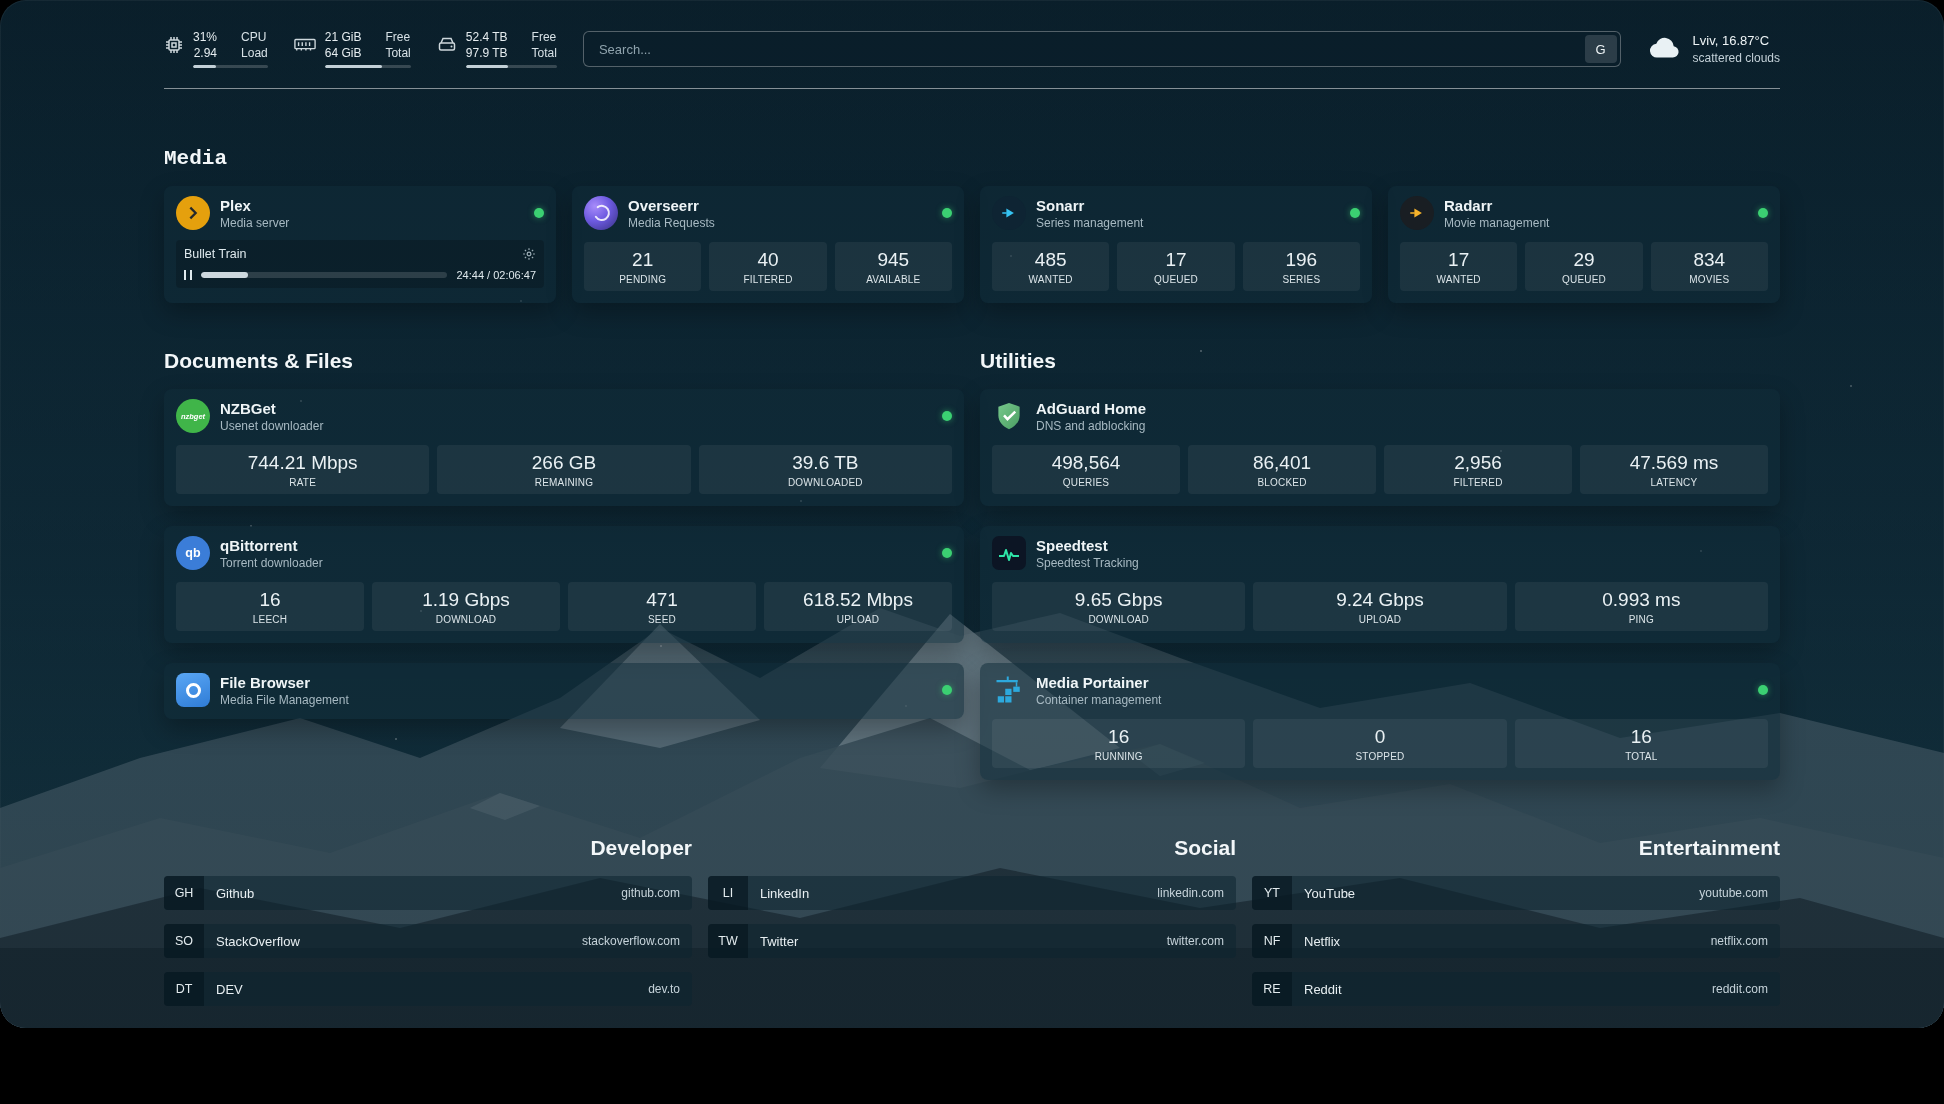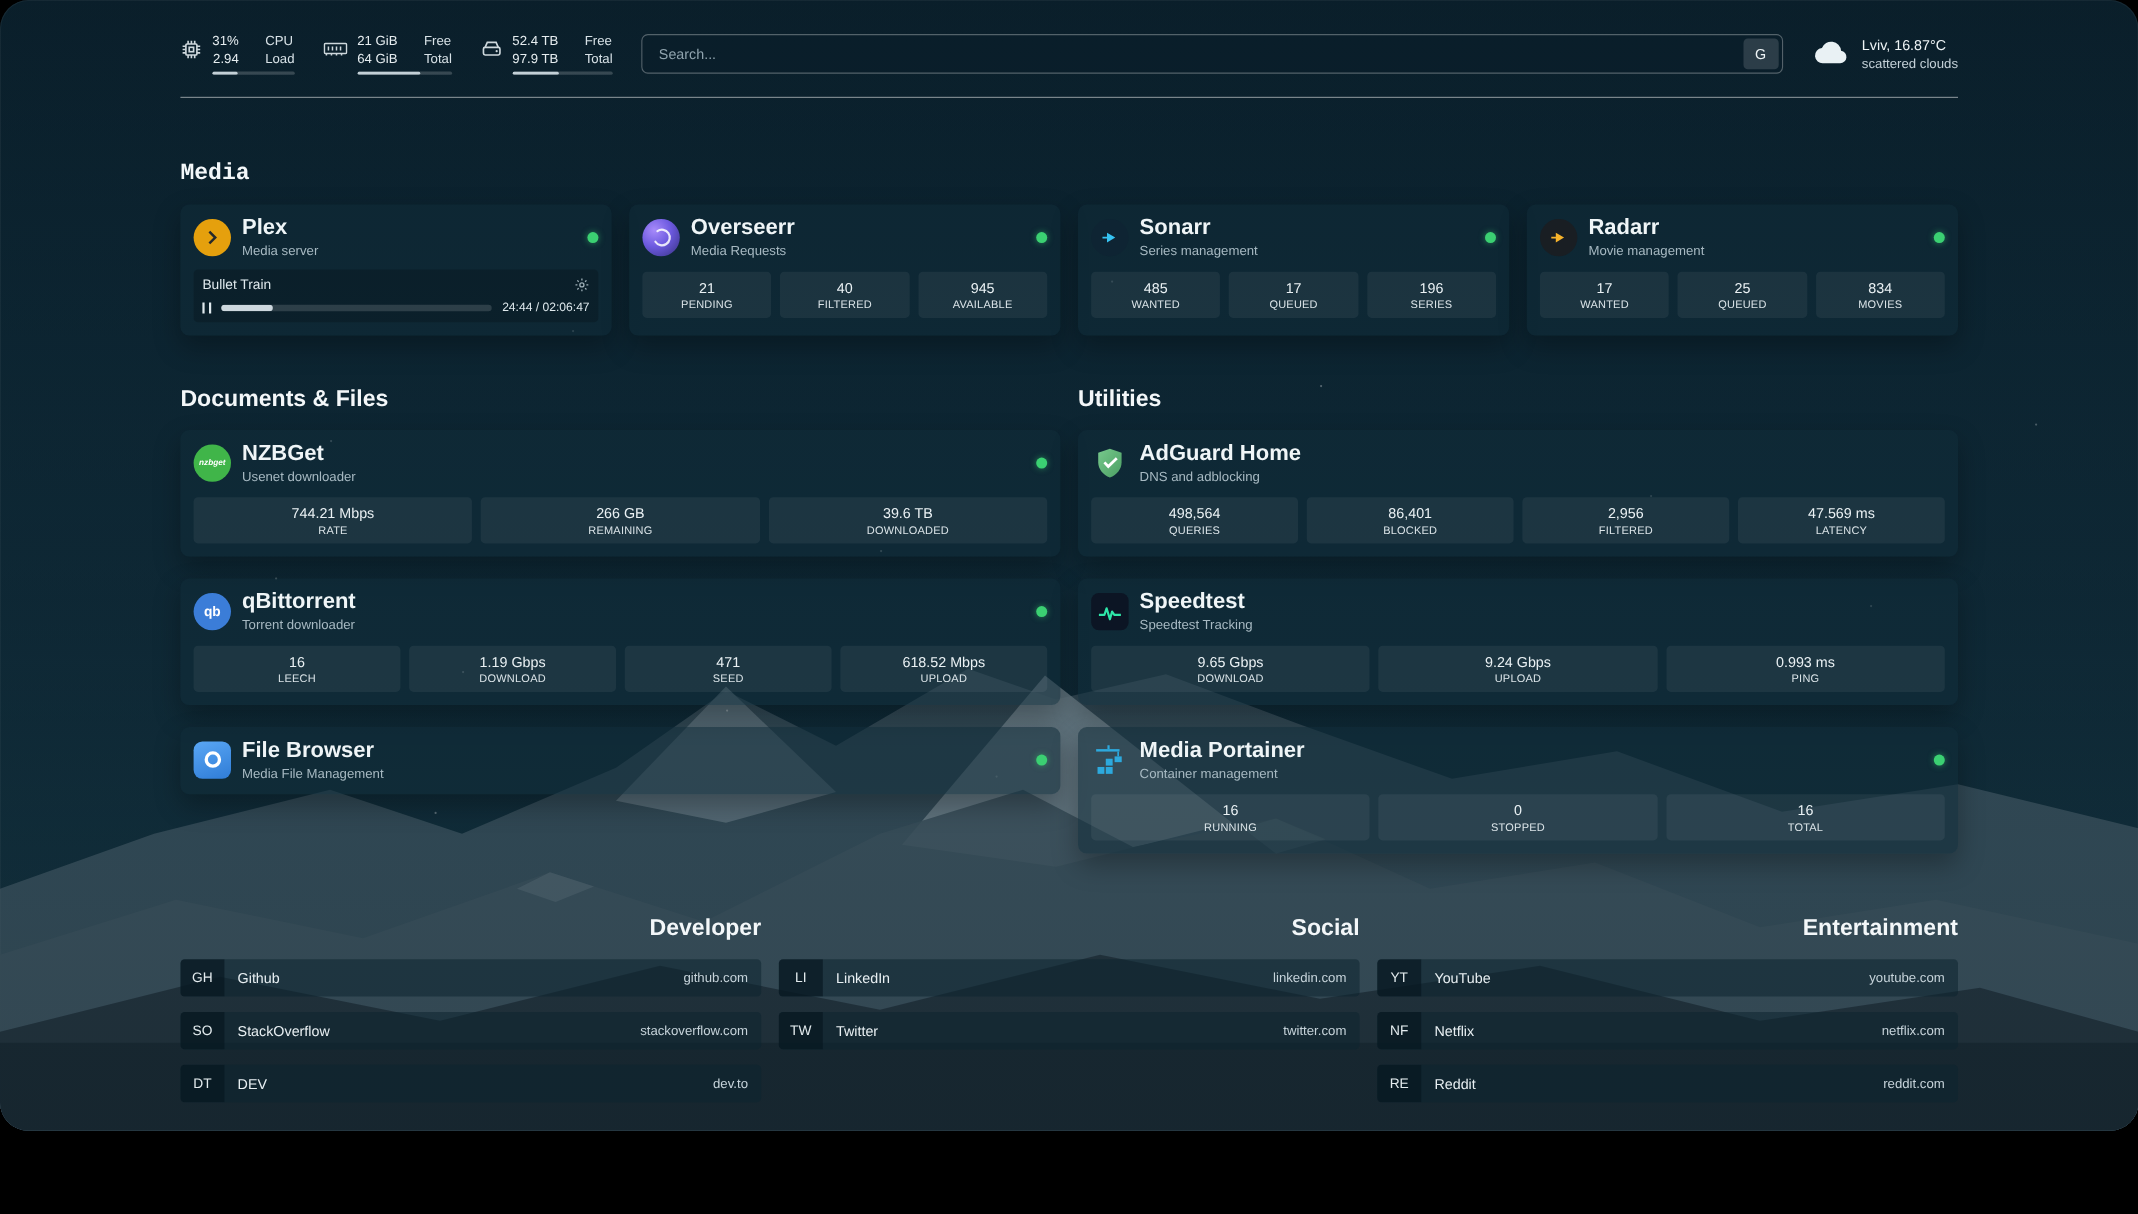--- a/index.html
+++ b/index.html
@@ -65,27 +65,27 @@
   .sec-title { font-size: 21px; font-weight: 700; color: #f3f7f9; }
   .media-title { margin-top: 58px; font-family: Liberation Mono, monospace; }
   .cards-4 { display: grid; grid-template-columns: repeat(4, 1fr); gap: 16px; margin-top: 16px; }
   .card { background: rgba(17,44,57,0.55); border-radius: 8px; padding: 10px 12px 12px;
     box-shadow: 0 10px 24px rgba(0,0,0,0.28); }
   .card-head { display: flex; align-items: center; gap: 10px; }
   .svc-icon { width: 34px; height: 34px; flex: none; display: flex; align-items: center; justify-content: center; }
   .round { border-radius: 50%; }
   .sq { border-radius: 8px; }
   .svc-meta { display: flex; flex-direction: column; }
-  .svc-name { font-size: 20px; font-weight: 700; color: #eff5f7; }
+  .svc-name { font-size: 15px; font-weight: 700; color: #eff5f7; }
   .svc-sub { font-size: 12px; color: #a7b9c2; margin-top: 2px; }
   .status-dot { width: 10px; height: 10px; border-radius: 50%; background: #3bd072; margin-left: auto;
     box-shadow: 0 0 6px rgba(59,208,114,0.55); flex: none; }
   .stats { display: flex; gap: 8px; margin-top: 12px; }
   .stat { flex: 1; background: rgba(255,255,255,0.06); border-radius: 4px; padding: 7px 2px 6px; text-align: center; }
-  .stat-v { font-size: 13px; color: #eaf1f4; }
+  .stat-v { font-size: 19px; color: #eaf1f4; }
   .stat-l { font-size: 10px; font-weight: 400; color: #dce5e9; margin-top: 3px; letter-spacing: 0.2px; }
 
   
   .np { margin-top: 10px; background: rgba(0,0,0,0.18); border-radius: 4px; padding: 7px 8px; }
   .np-head { display: flex; justify-content: space-between; align-items: center; font-size: 12.5px; color: #dfe9ed; }
   .np-bar-row { display: flex; align-items: center; gap: 9px; margin-top: 8px; }
   .pause { width: 8px; height: 10px; border-left: 2.5px solid #dfe9ed; border-right: 2.5px solid #dfe9ed; cursor: pointer; }
   .np-track { flex: 1; height: 6px; background: rgba(255,255,255,0.14); border-radius: 3px; overflow: hidden; }
   .np-fill { height: 100%; background: #cdd8de; border-radius: 3px; }
   .np-time { font-size: 11px; color: #dfe9ed; white-space: nowrap; }
@@ -341,21 +341,21 @@
             <span class="svc-sub">Movie management</span>
           </div>
           <span class="status-dot"></span>
         </div>
         <div class="stats">
           <div class="stat">
             <div class="stat-v">17</div>
             <div class="stat-l">WANTED</div>
           </div>
           <div class="stat">
-            <div class="stat-v">25</div>
+            <div class="stat-v">29</div>
             <div class="stat-l">QUEUED</div>
           </div>
           <div class="stat">
             <div class="stat-v">834</div>
             <div class="stat-l">MOVIES</div>
           </div>
         </div>
       </div>
     </div>
 

